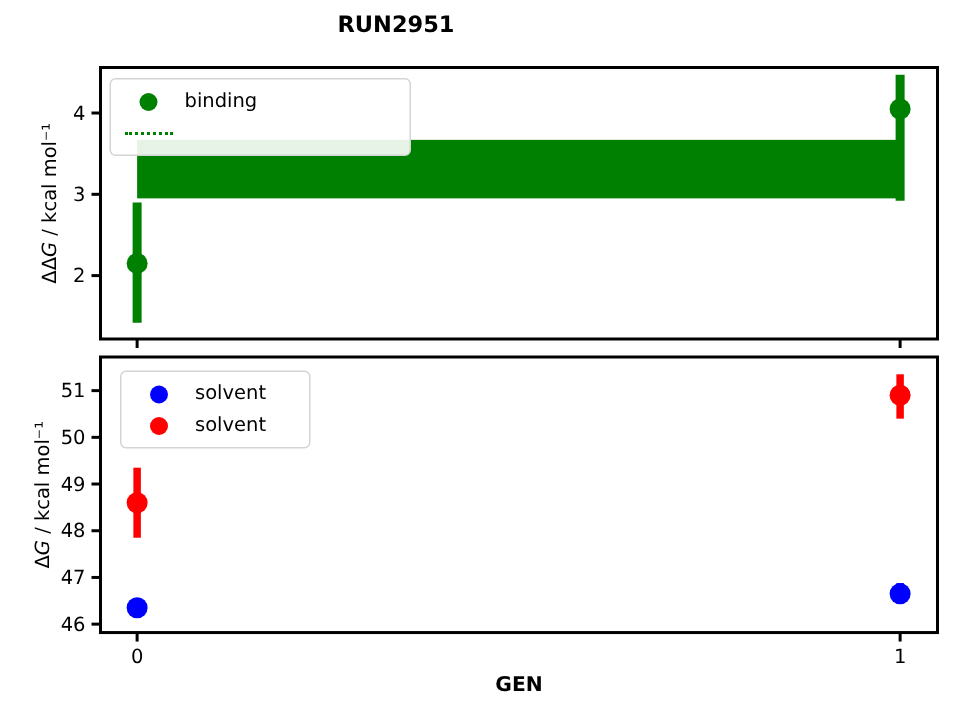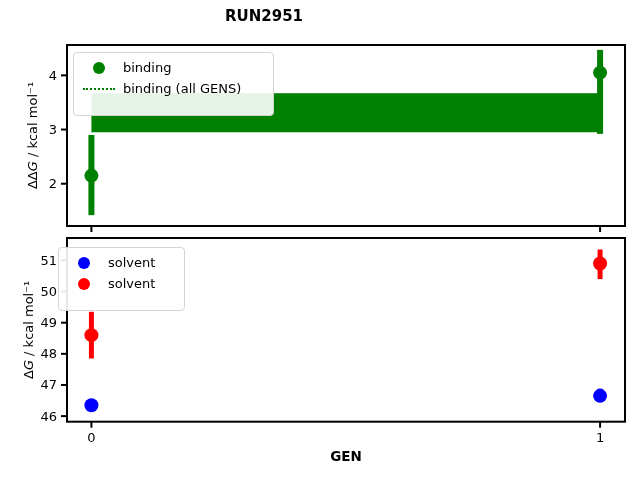--- a/index.html
+++ b/index.html
@@ -8,21 +8,21 @@
     font-family:"DejaVu Sans","Liberation Sans",sans-serif;overflow:hidden;
   }
   .fig-title{
     position:absolute;top:7px;left:0;width:528px;text-align:center;
     font-size:15px;font-weight:bold;color:#000;
   }
   #plot{position:absolute;left:0;top:0;}
   .legend{
     position:absolute;background:rgba(255,255,255,0.9);
     border:1px solid #d4d4d4;border-radius:4px;
-    padding:4px 10px 16px 9px;display:flex;flex-direction:column;justify-content:center;
+    padding:4px 10px 4px 9px;display:flex;flex-direction:column;justify-content:center;
   }
   .legend-row{display:flex;align-items:center;height:21px;font-size:13px;color:#000;white-space:nowrap;}
   .legend-marker-col{width:32px;display:flex;justify-content:center;align-items:center;flex:0 0 32px;margin-right:8px;}
   .lm-dot{width:12px;height:12px;border-radius:50%;}
   .lm-dotted{width:32px;height:0;border-top:2.5px dotted;}
 </style>
 </head>
 <body>
 
 <div class="figure">
@@ -79,24 +79,23 @@
       <div class="legend-row">
         <span class="legend-marker-col">
           <span class="lm-dot" style="background: rgb(0, 128, 0);"></span>
         </span>
         <span>binding</span>
       </div>
       <div class="legend-row">
         <span class="legend-marker-col">
           <span class="lm-dotted" style="border-top-color: rgb(0, 128, 0);"></span>
         </span>
-        <span>binding (all GENS)</span>
       </div>
     </div>
-  <div class="legend" id="legend-1" style="left: 58px; top: 247px; min-width: 106px;">
+  <div class="legend" id="legend-1" style="left: 80px; top: 247px; min-width: 106px;">
       <div class="legend-row">
         <span class="legend-marker-col">
           <span class="lm-dot" style="background: rgb(0, 0, 255);"></span>
         </span>
         <span>solvent</span>
       </div>
       <div class="legend-row">
         <span class="legend-marker-col">
           <span class="lm-dot" style="background: rgb(255, 0, 0);"></span>
         </span>

